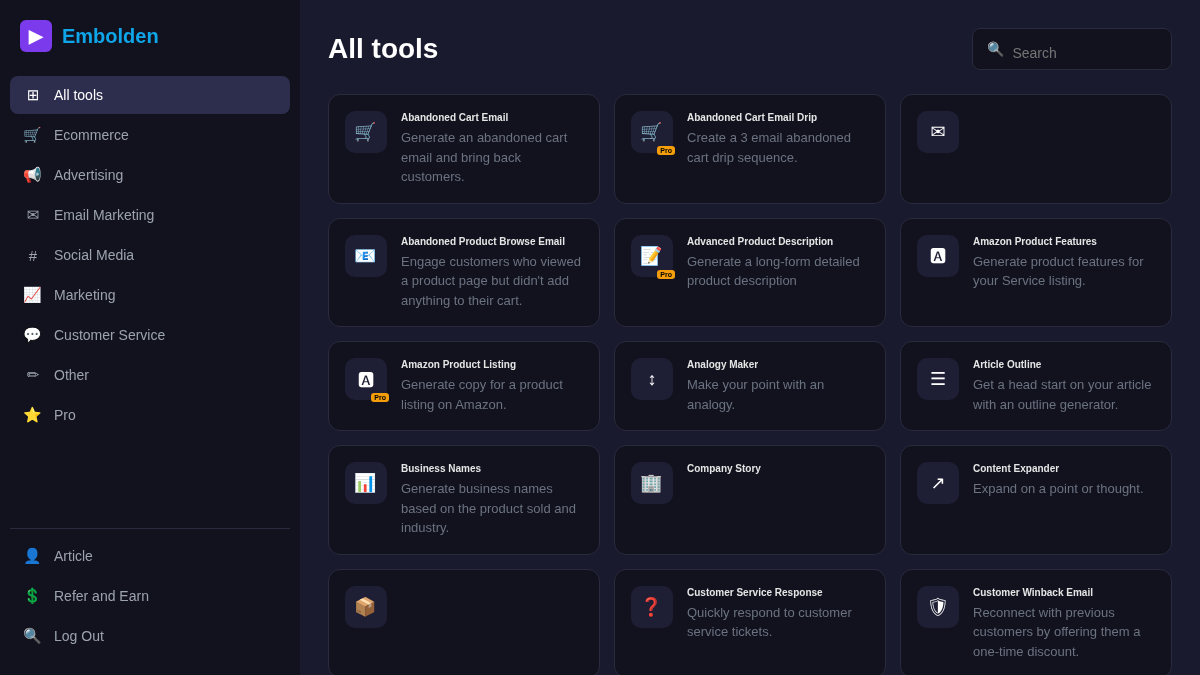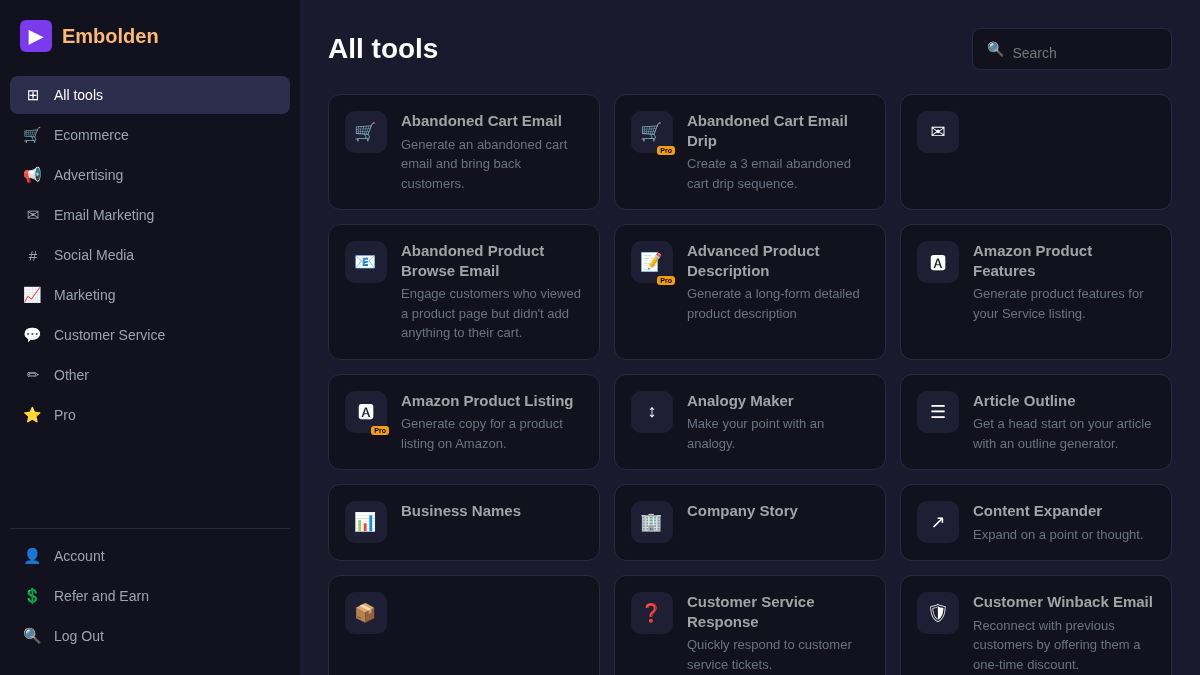--- a/index.html
+++ b/index.html
@@ -37,21 +37,21 @@
       display: flex;
       align-items: center;
       justify-content: center;
       font-size: 18px;
       font-weight: bold;
       color: white;
     }
     .logo-text {
       font-size: 20px;
       font-weight: 700;
-      color: #fdba74;
+      color: #0ea5e9;
     }
     .sidebar-nav {
       flex: 1;
       display: flex;
       flex-direction: column;
       gap: 2px;
       padding: 0 10px;
     }
     .nav-item {
       display: flex;
@@ -158,23 +158,23 @@
       right: -2px;
       background: #f59e0b;
       color: #000;
       font-size: 7px;
       font-weight: 700;
       border-radius: 3px;
       padding: 1px 3px;
     }
     .tool-info { flex: 1; min-width: 0; }
     .tool-name {
-      font-size: 15px;
+      font-size: 10px;
       font-weight: 700;
-      color: #a3a3a3;
+      color: #e5e5e5;
       margin-bottom: 4px;
       line-height: 1.3;
     }
     .tool-desc {
       font-size: 13px;
       color: #6b7280;
       line-height: 1.5;
     }
   </style>
 </head>
@@ -220,21 +220,21 @@
   </div>
       <div class="nav-item">
     <span class="nav-icon">⭐</span>
     <span>Pro</span>
   </div>
     </div>
   <div class="nav-divider"></div>
   <div class="sidebar-bottom" id="sidebar-bottom">
       <div class="nav-item">
     <span class="nav-icon">👤</span>
-    <span>Account</span>
+    <span>Article</span>
   </div>
       <div class="nav-item">
     <span class="nav-icon">💲</span>
     <span>Refer and Earn</span>
   </div>
       <div class="nav-item">
     <span class="nav-icon">🔍</span>
     <span>Log Out</span>
   </div>
     </div>
@@ -335,20 +335,21 @@
       <div class="tool-desc">Get a head start on your article with an outline generator.</div>
     </div>
   </div>
       <div class="tool-card">
     <div class="tool-icon-wrap">
       <span>📊</span>
 
     </div>
     <div class="tool-info">
       <div class="tool-name">Business Names</div>
+      <div class="tool-desc">Generate business names based on the product sold and industry.</div>
     </div>
   </div>
       <div class="tool-card">
     <div class="tool-icon-wrap">
       <span>🏢</span>
 
     </div>
     <div class="tool-info">
       <div class="tool-name">Company Story</div>
     </div>

